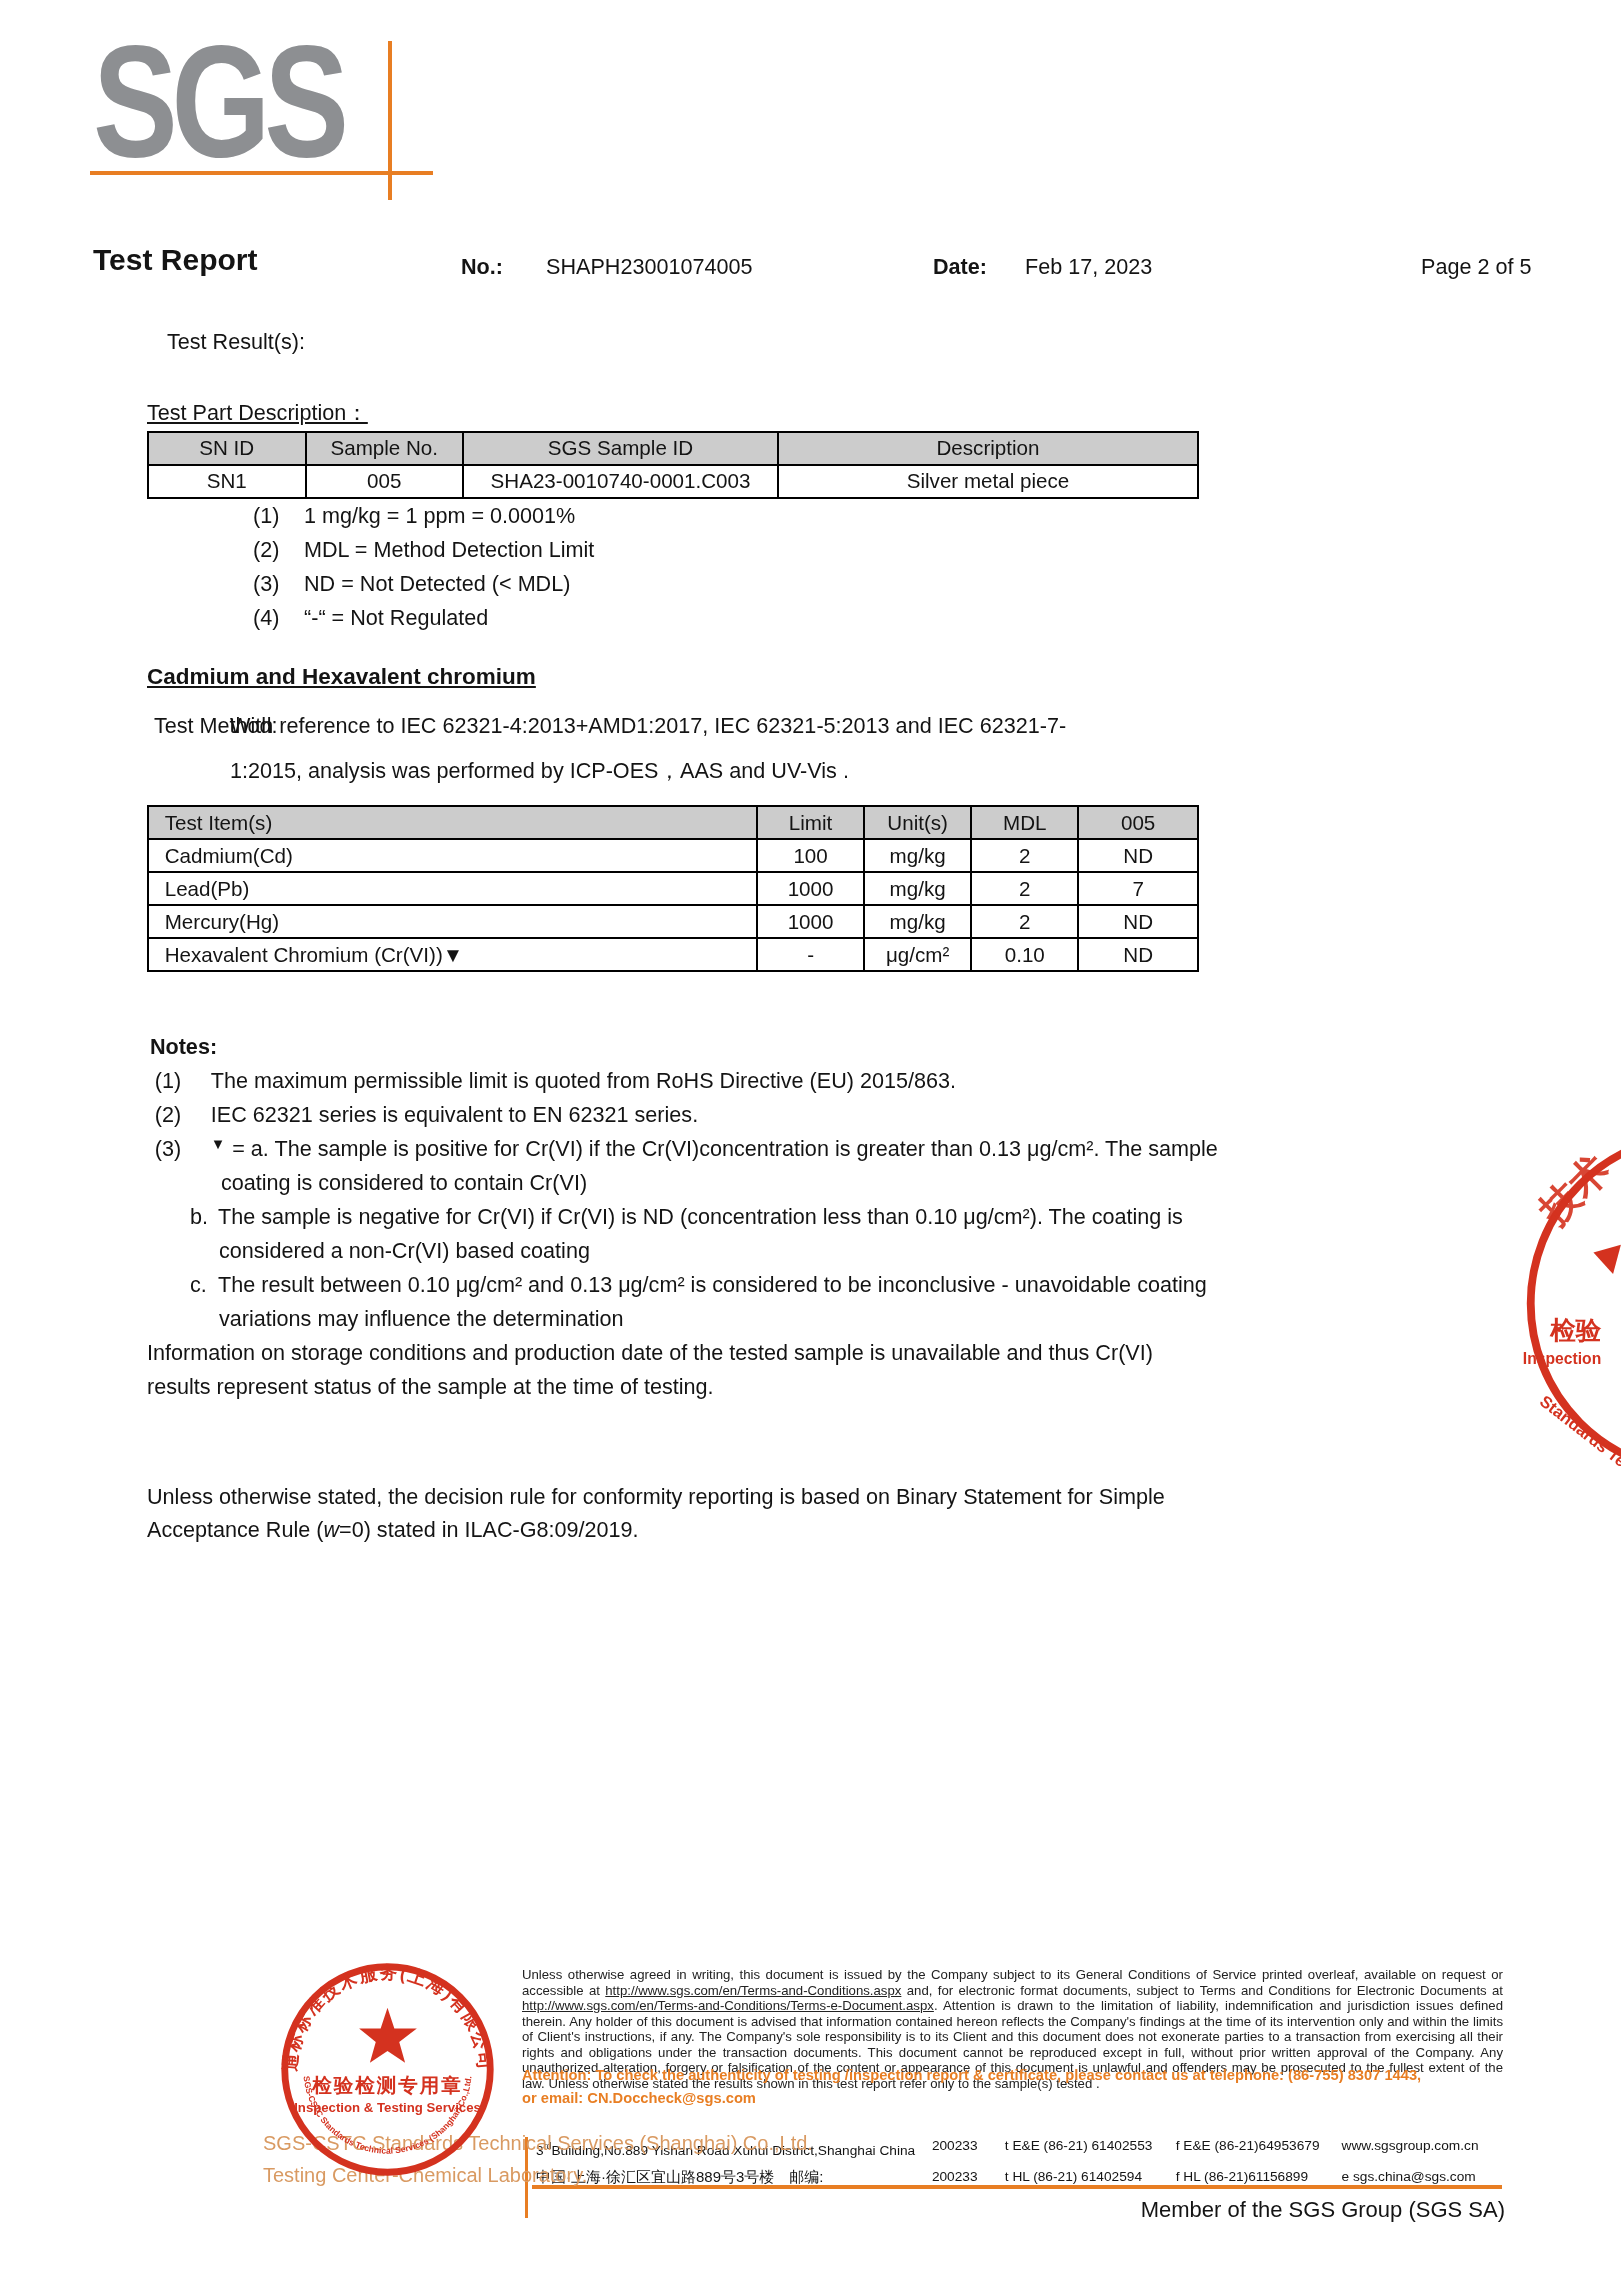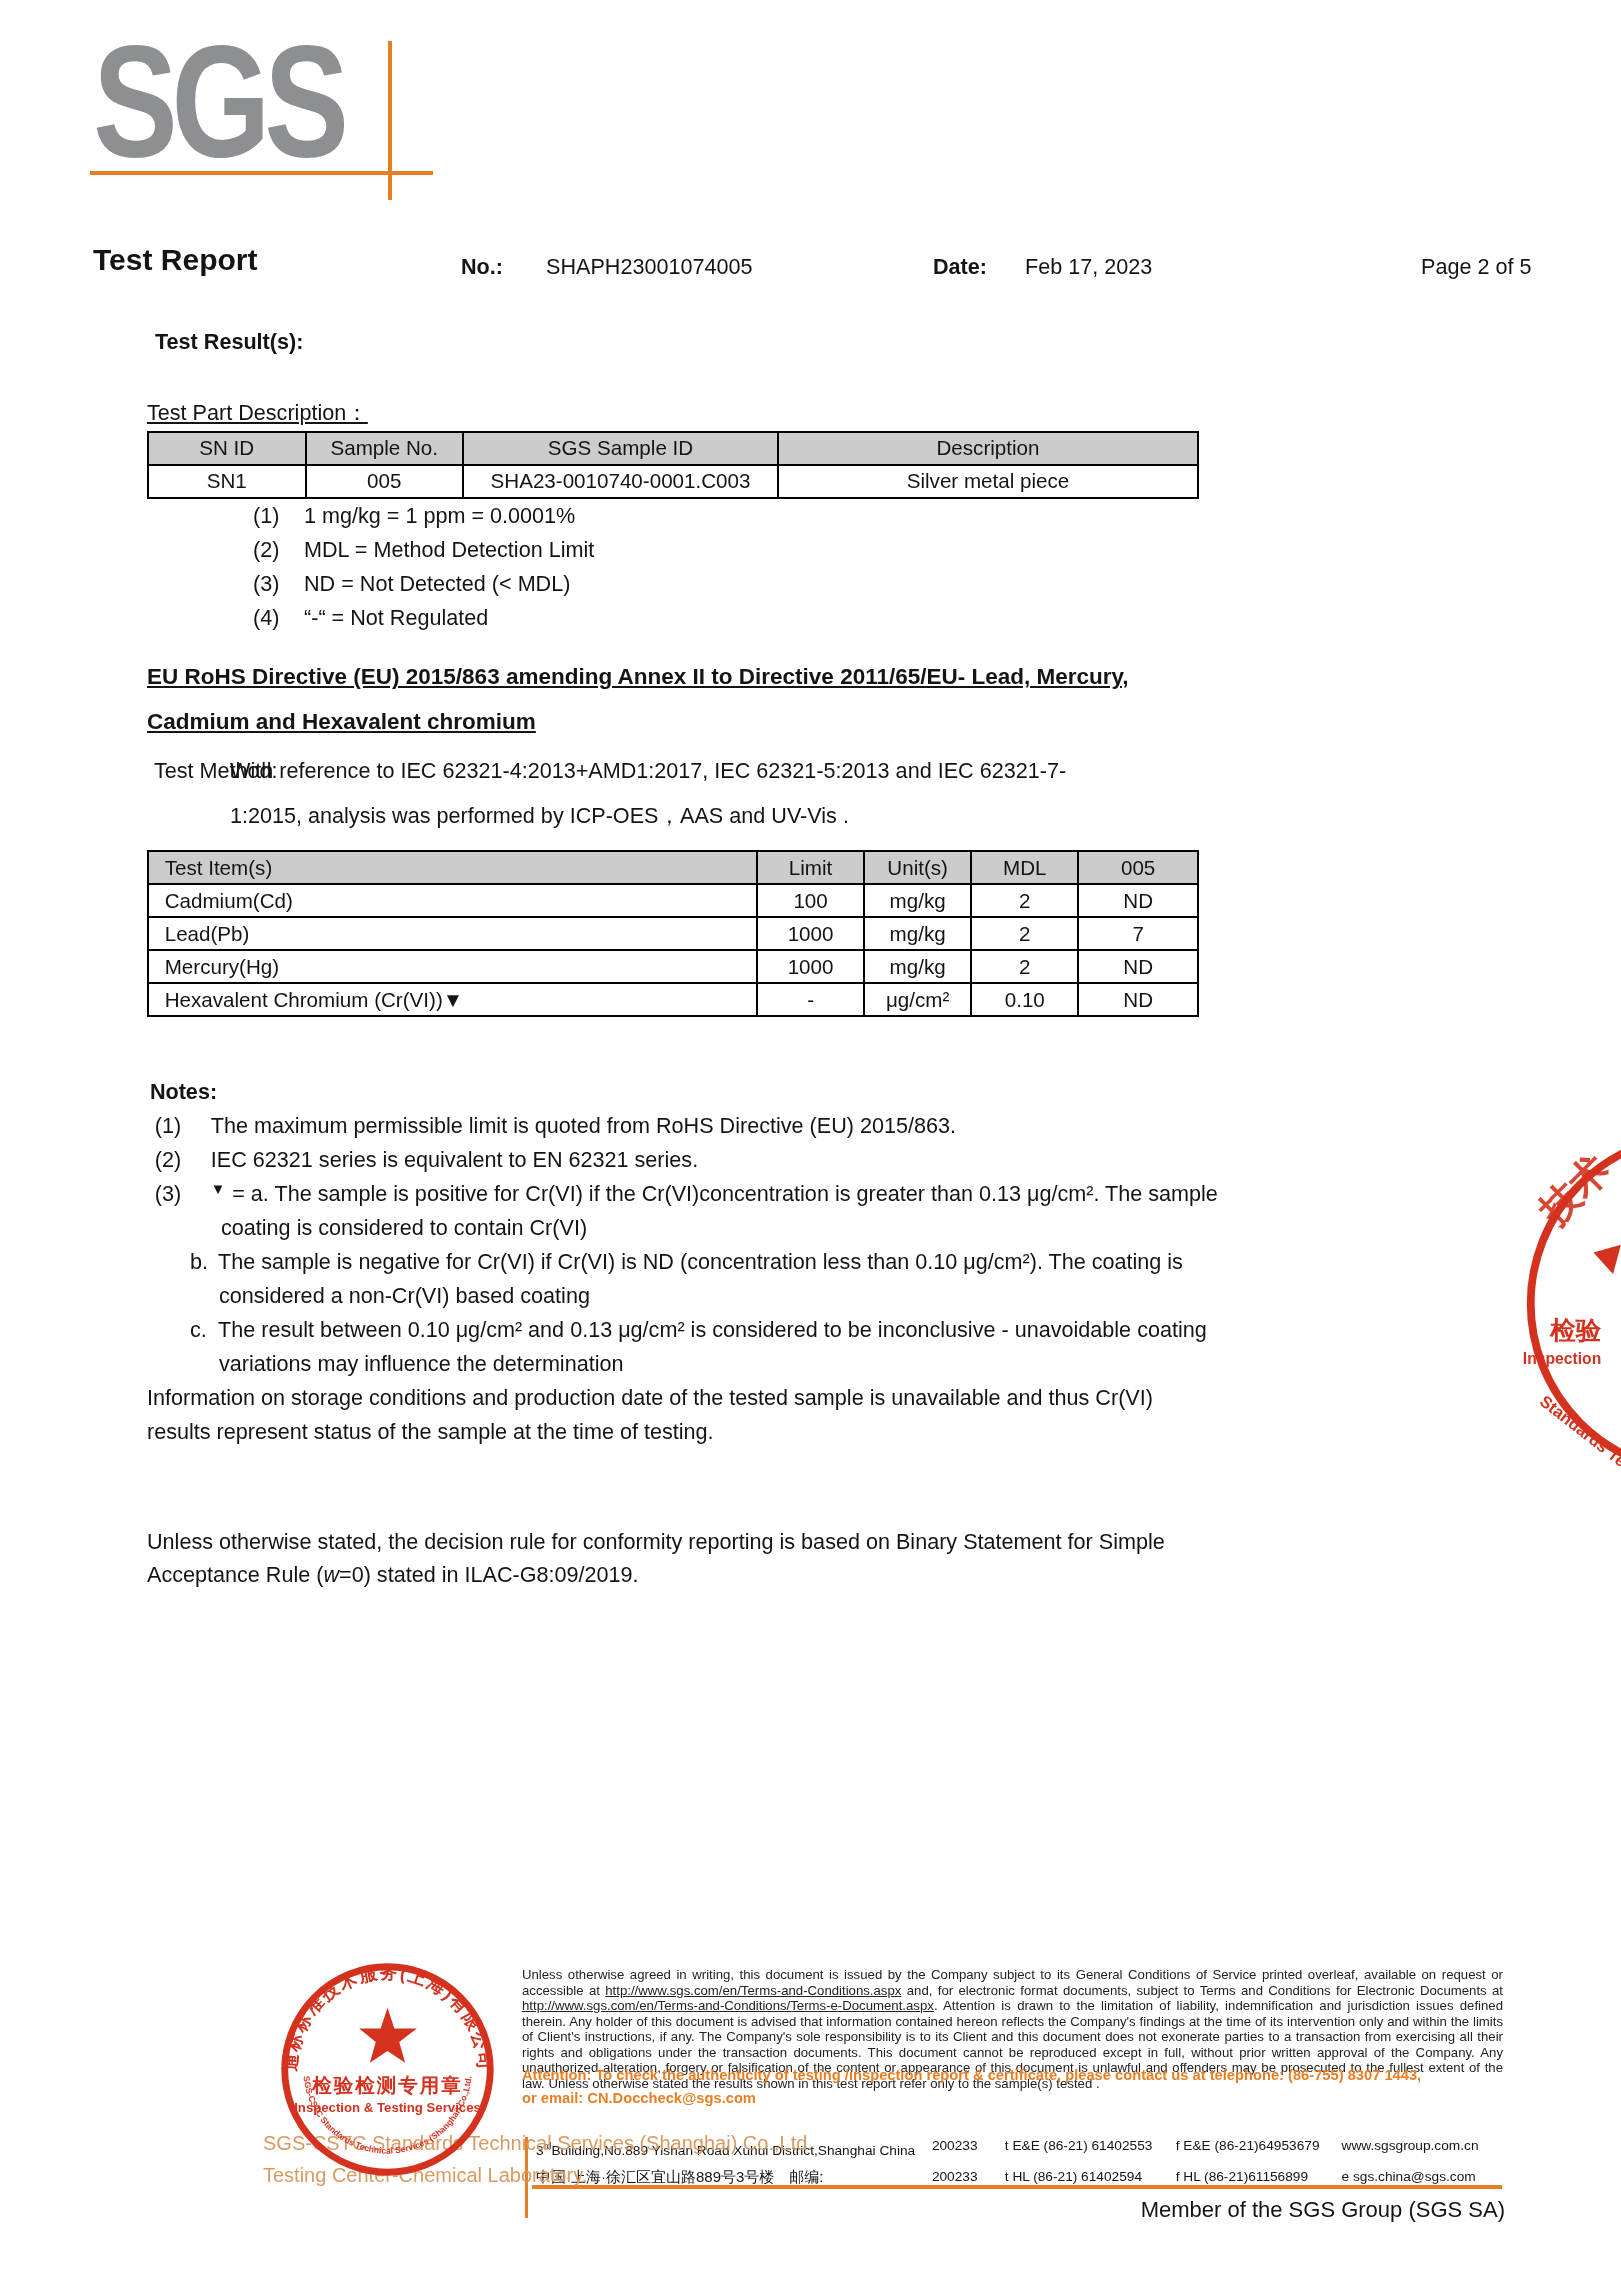--- a/index.html
+++ b/index.html
@@ -23,21 +23,21 @@
   
   .title{position:absolute;left:93px;top:243px;font-size:30px;font-weight:bold;}
   .hlabel{position:absolute;top:254px;font-size:21.6px;font-weight:bold;}
   .hval{position:absolute;top:254px;font-size:21.6px;}
   .no-label{left:461px}.no-value{left:546px}
   .date-label{left:933px}.date-value{left:1025px}
   .page-num{left:1421px;font-weight:normal}
 
   
   .content{position:absolute;left:147px;top:329px;width:1333px;font-size:21.6px;}
-  .h-results{font-weight:bold;margin:0 0 43px 8px;font-size:21.6px;}
+  .h-results{font-weight:normal;margin:0 0 43px 20px;font-size:21.6px;}
   .part-desc{display:inline-block;margin-left:0;margin-bottom:3.9px;text-decoration:underline;}
 
   table.rtab{width:1052px;border-collapse:collapse;table-layout:fixed;font-size:20.6px;}
   .rtab th,.rtab td{border:2px solid #000;height:31px;text-align:center;padding:0 5.9px;
                     overflow:hidden;white-space:nowrap;font-weight:normal;}
   .rtab th{background:var(--table-header-bg);}
   .rtab .cl{text-align:left;padding-left:15.7px;}
   #part-table col:nth-child(1){width:15%}
   #part-table col:nth-child(2){width:15%}
   #part-table col:nth-child(3){width:30%}
@@ -164,21 +164,20 @@
           <span class="m">(3)</span>
           <span class="t">ND = Not Detected (&lt; MDL)</span>
         </div>
         <div class="remark-row">
           <span class="m">(4)</span>
           <span class="t">“-“ = Not Regulated</span>
         </div>
       </div>
 
     <div class="rohs-h">
-      <div><span>EU RoHS Directive (EU) 2015/863 amending Annex II to Directive 2011/65/EU- Lead, Mercury,</span></div>
       <div><span>Cadmium and Hexavalent chromium</span></div>
     </div>
 
     <div class="method">
       <span class="lbl">Test Method:</span>
       <div class="txt">
         <div>With reference to IEC 62321-4:2013+AMD1:2017, IEC 62321-5:2013 and IEC 62321-7-</div>
         <div>1:2015, analysis was performed by ICP-OES，AAS and UV-Vis .</div>
       </div>
     </div>

